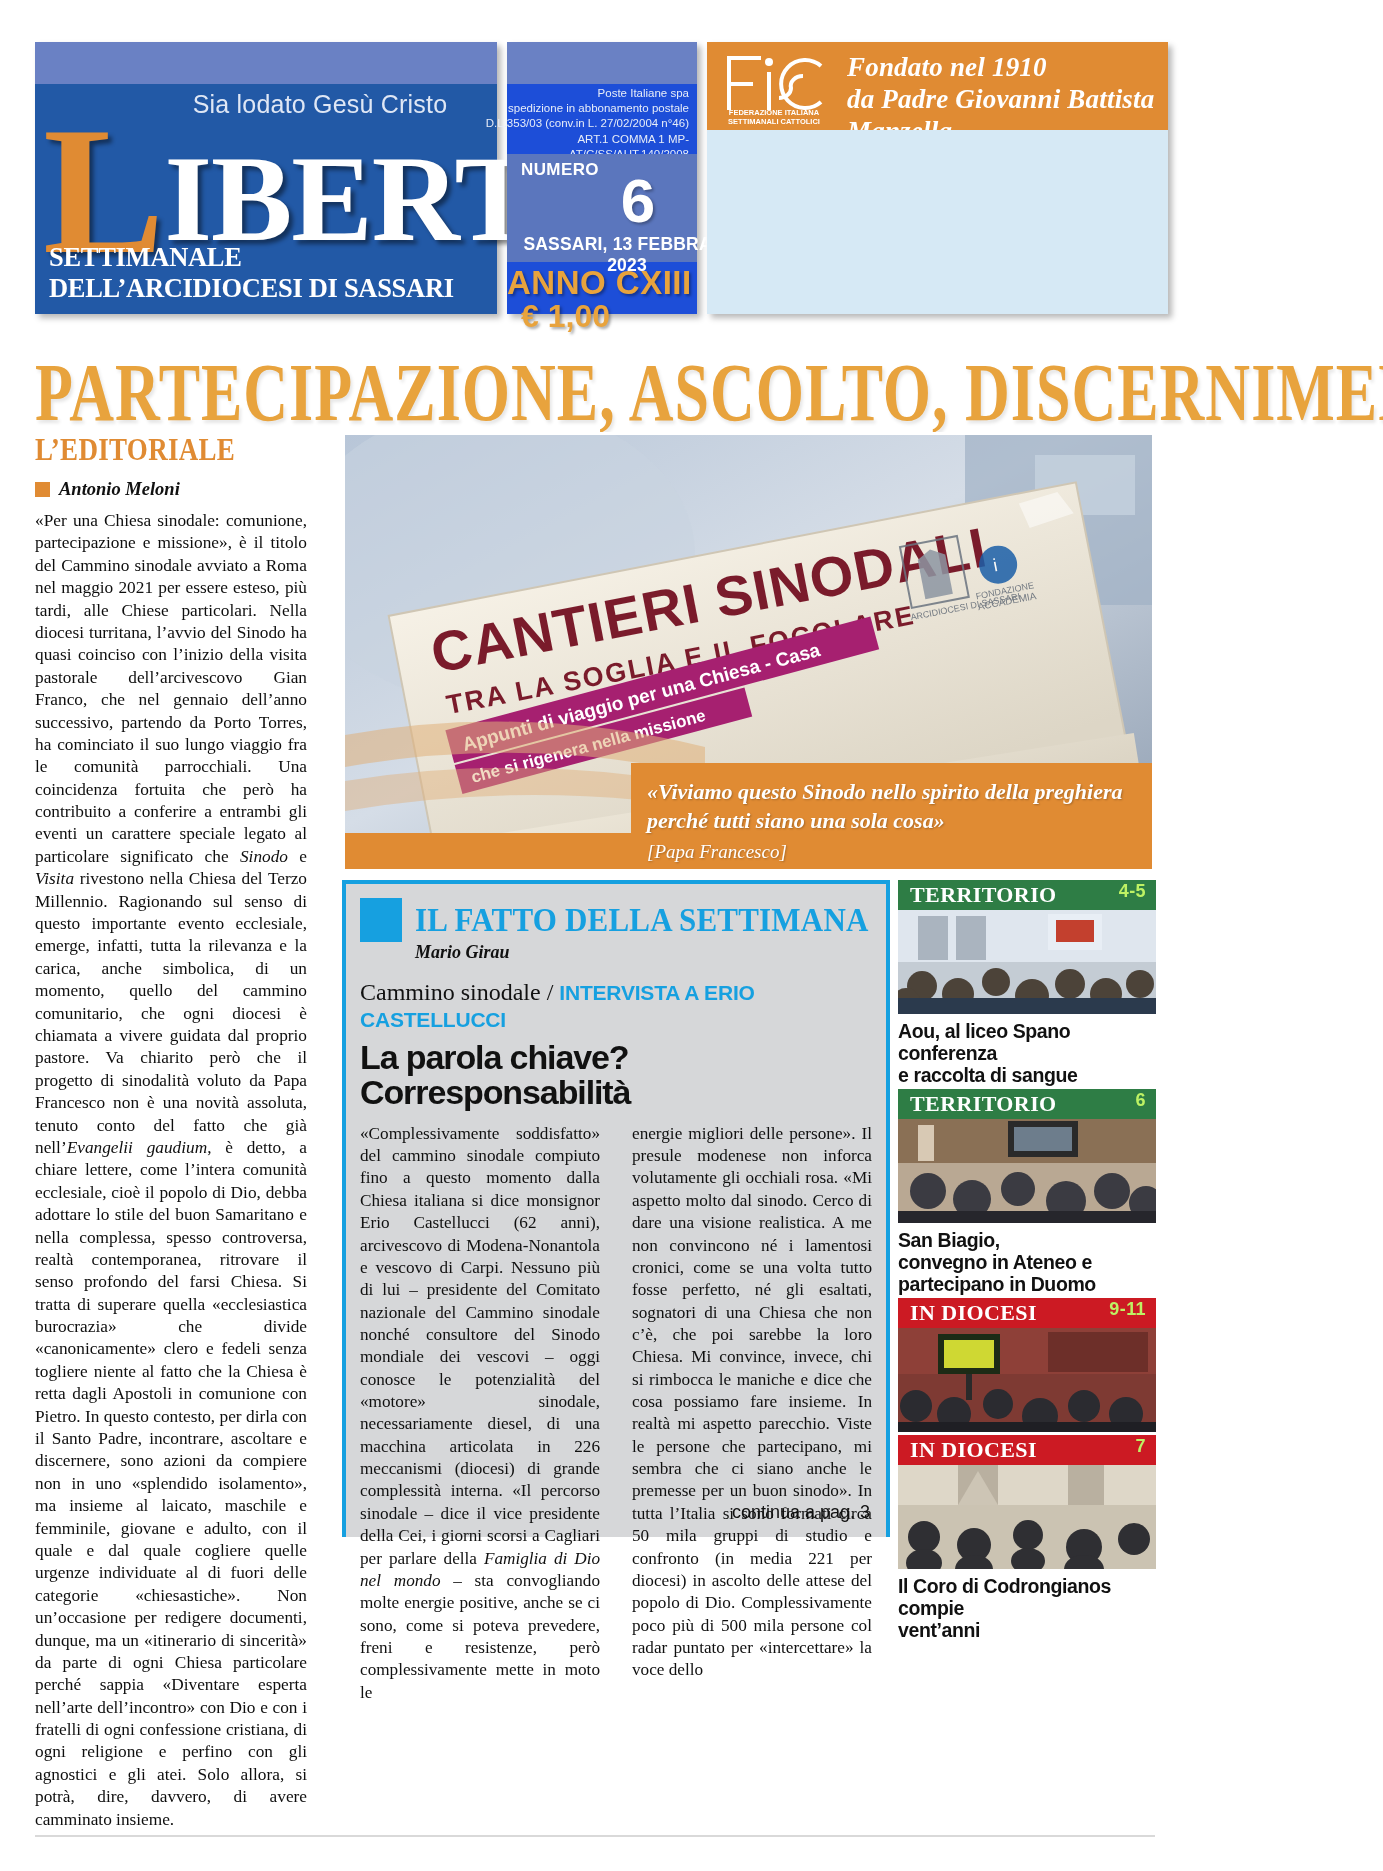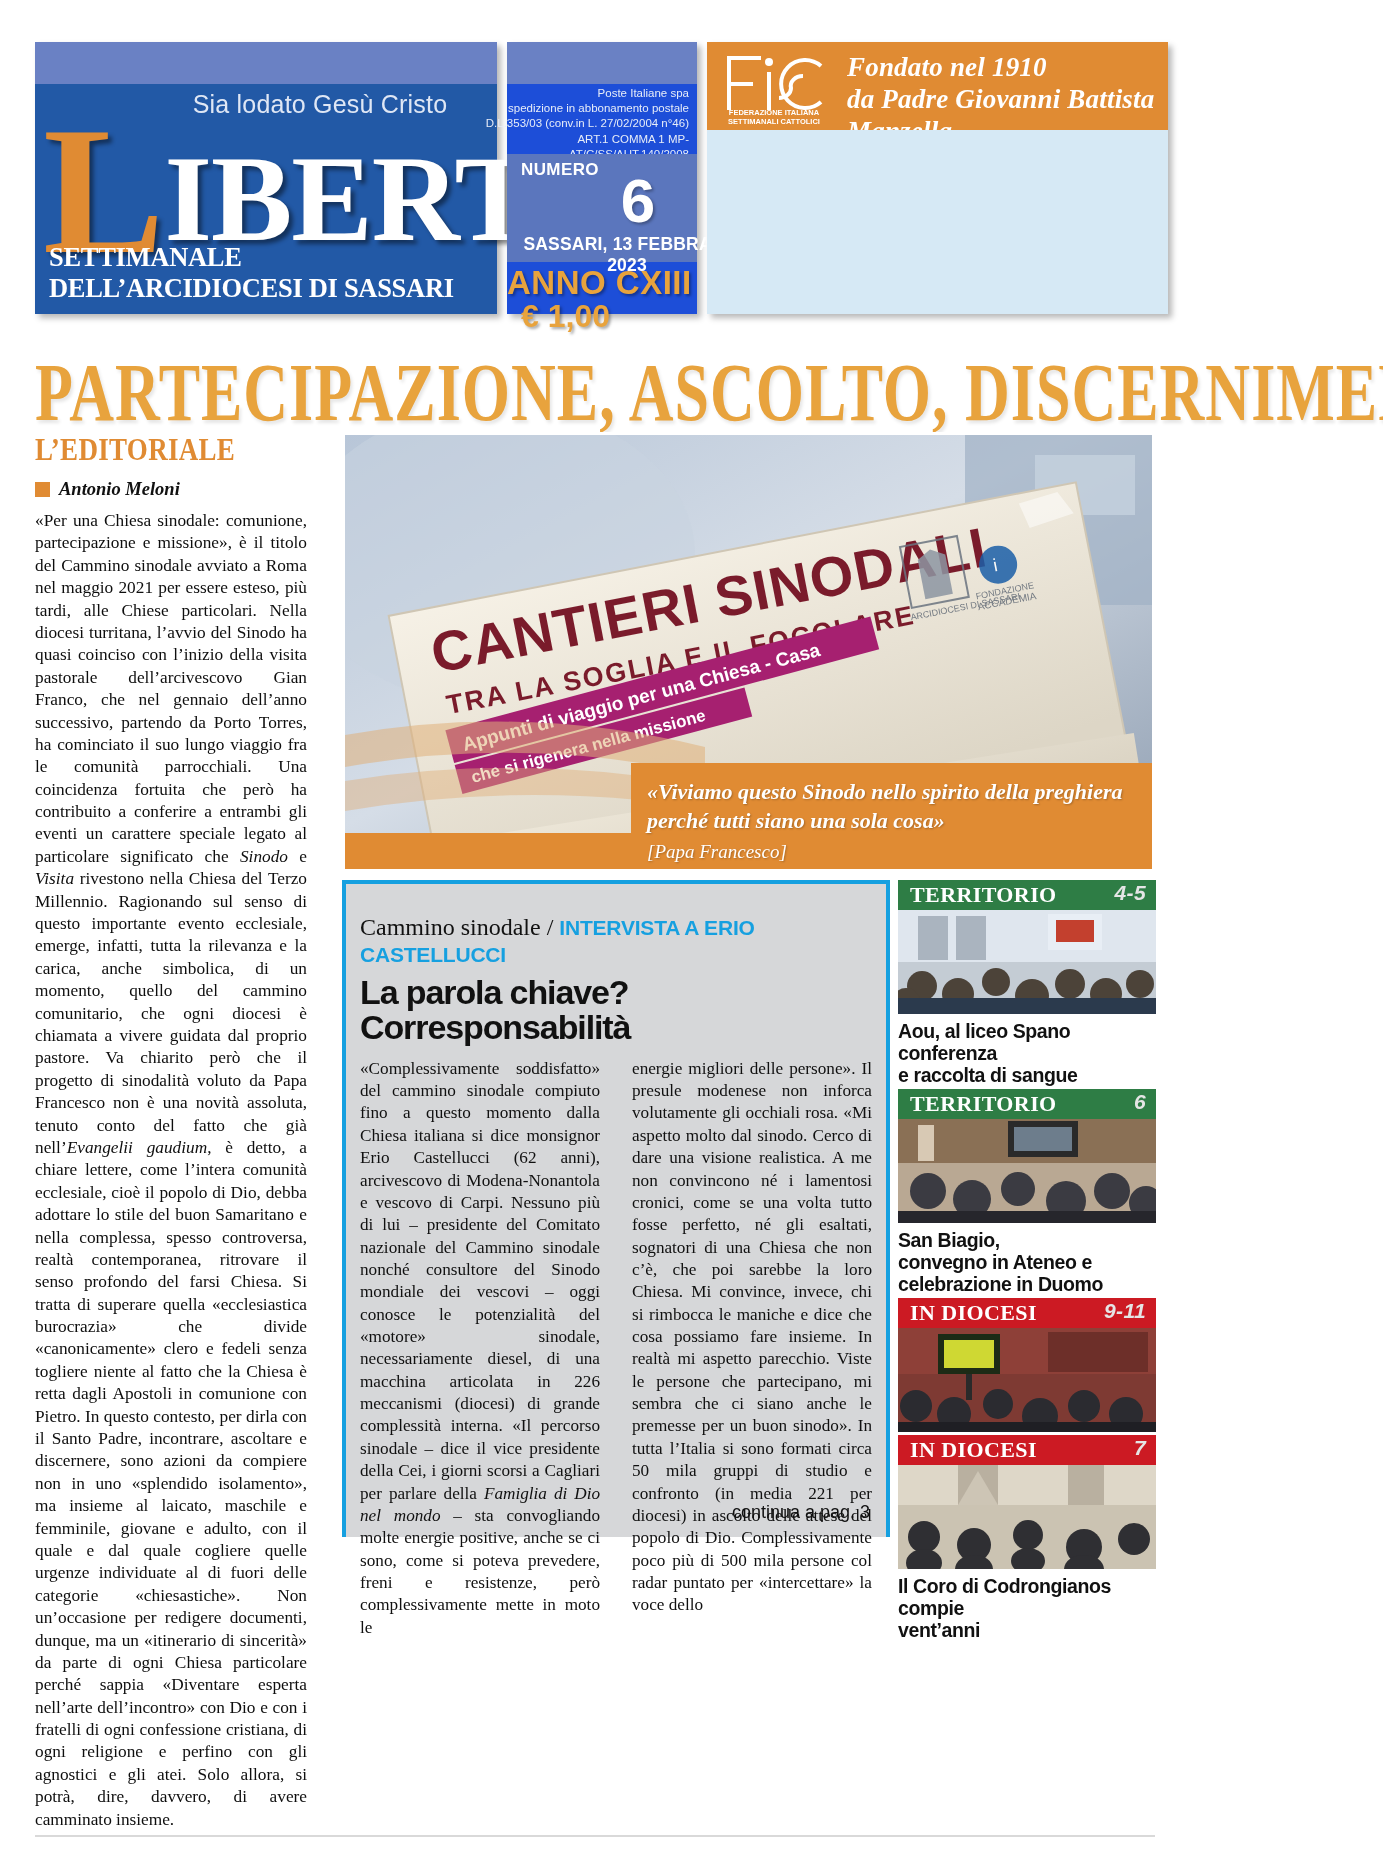--- a/index.html
+++ b/index.html
@@ -171,23 +171,22 @@
   
   .rail { position:absolute; left:898px; top:880px; width:258px; }
   .rail-item { position:relative; margin-bottom:3px; }
   .rail-label {
     position:relative; height:30px; display:flex; align-items:center;
     font-family:"Liberation Serif", serif; font-weight:bold; font-size:22px;
     color:#ffffff; padding-left:12px; letter-spacing:.4px;
   }
   .rail-label .pagenum {
     position:absolute; right:10px; top:1px;
-    font-family:"Liberation Sans", sans-serif; font-weight:bold; font-size:21px;
-    color:#e5e5e5;
-    font-style:italic;
+    font-family:"Liberation Sans", sans-serif; font-weight:bold; font-size:18px;
+    color:#bef264;
   }
   .rail-label.territorio { background:#2e7d45; }
   .rail-label.diocesi { background:#cc1a23; }
   .rail-photo { width:258px; height:104px; position:relative; overflow:hidden; background:#9aa2ab; }
   .rail-title {
     margin-top:6px; font-family:"Liberation Sans", sans-serif; font-weight:bold;
     font-size:19.5px; line-height:1.13; color:#111; letter-spacing:-.4px;
   }
 
   .outer-rule { position:absolute; left:35px; top:1835px; width:1120px; height:2px; background:#d9d9d9; }
@@ -319,20 +318,27 @@
       <rect x="0" y="398" width="807" height="36" fill="#e08b33"></rect>
     </svg>
 
     <div class="cap-box">
       <div class="cap-q">«Viviamo questo Sinodo nello spirito della preghiera perché tutti siano una sola cosa»</div>
       <div class="cap-src">[Papa Francesco]</div>
     </div>
   </div>
 
   <div class="fatto">
+    <div class="fatto-head">
+      <span class="fatto-sq"></span>
+      <div>
+        <div class="fatto-title">IL FATTO DELLA SETTIMANA</div>
+        <div class="fatto-author">Mario Girau</div>
+      </div>
+    </div>
 
     <div class="fatto-kicker"><span>Cammino sinodale / </span><span class="k2">INTERVISTA A ERIO CASTELLUCCI</span></div>
 
     <div class="fatto-hl">La parola chiave? Corresponsabilità</div>
 
     <div class="fatto-cols">
       <div class="fatto-col"><span>«Complessivamente soddisfatto» del cammino sinodale compiuto fino a questo momento dalla Chiesa italiana si dice monsignor Erio Castellucci (62 anni), arcivescovo di Modena-Nonantola e vescovo di Carpi. Nessuno più di lui – presidente del Comitato nazionale del Cammino sinodale nonché consultore del Sinodo mondiale dei vescovi – oggi conosce le potenzialità del «motore» sinodale, necessariamente diesel, di una macchina articolata in 226 meccanismi (diocesi) di grande complessità interna. «Il percorso sinodale – dice il vice presidente della Cei, i giorni scorsi a Cagliari per parlare della </span><i>Famiglia di Dio nel mondo</i><span> – sta convogliando molte energie positive, anche se ci sono, come si poteva prevedere, freni e resistenze, però complessivamente mette in moto le</span></div>
       <div class="fatto-col">energie migliori delle persone». Il presule modenese non inforca volutamente gli occhiali rosa. «Mi aspetto molto dal sinodo. Cerco di dare una visione realistica. A me non convincono né i lamentosi cronici, come se una volta tutto fosse perfetto, né gli esaltati, sognatori di una Chiesa che non c’è, che poi sarebbe la loro Chiesa. Mi convince, invece, chi si rimbocca le maniche e dice che cosa possiamo fare insieme. In realtà mi aspetto parecchio. Viste le persone che partecipano, mi sembra che ci siano anche le premesse per un buon sinodo». In tutta l’Italia si sono formati circa 50 mila gruppi di studio e confronto (in media 221 per diocesi) in ascolto delle attese del popolo di Dio. Complessivamente poco più di 500 mila persone col radar puntato per «intercettare» la voce dello</div>
     </div>
 
@@ -392,21 +398,21 @@
             <circle cx="120" cy="70" r="17"></circle>
               <circle cx="168" cy="82" r="20"></circle>
             <circle cx="214" cy="72" r="18"></circle>
               <circle cx="248" cy="84" r="17"></circle>
           </g>
           <rect x="0" y="92" width="258" height="12" fill="#26262c"></rect>
         </svg>
       </div>
       <div class="rail-title" style="white-space:pre-line;">San Biagio,
 convegno in Ateneo e
-celebrazione in Duomo</div>
+partecipano in Duomo</div>
     </div>
 
     <div class="rail-item">
       <div class="rail-label diocesi">
         <span>IN DIOCESI</span>
         <span class="pagenum">9-11</span>
       </div>
       <div class="rail-photo">
         <svg width="258" height="104" viewBox="0 0 258 104" preserveAspectRatio="none">
           <rect width="258" height="104" fill="#7e3a33"></rect>

